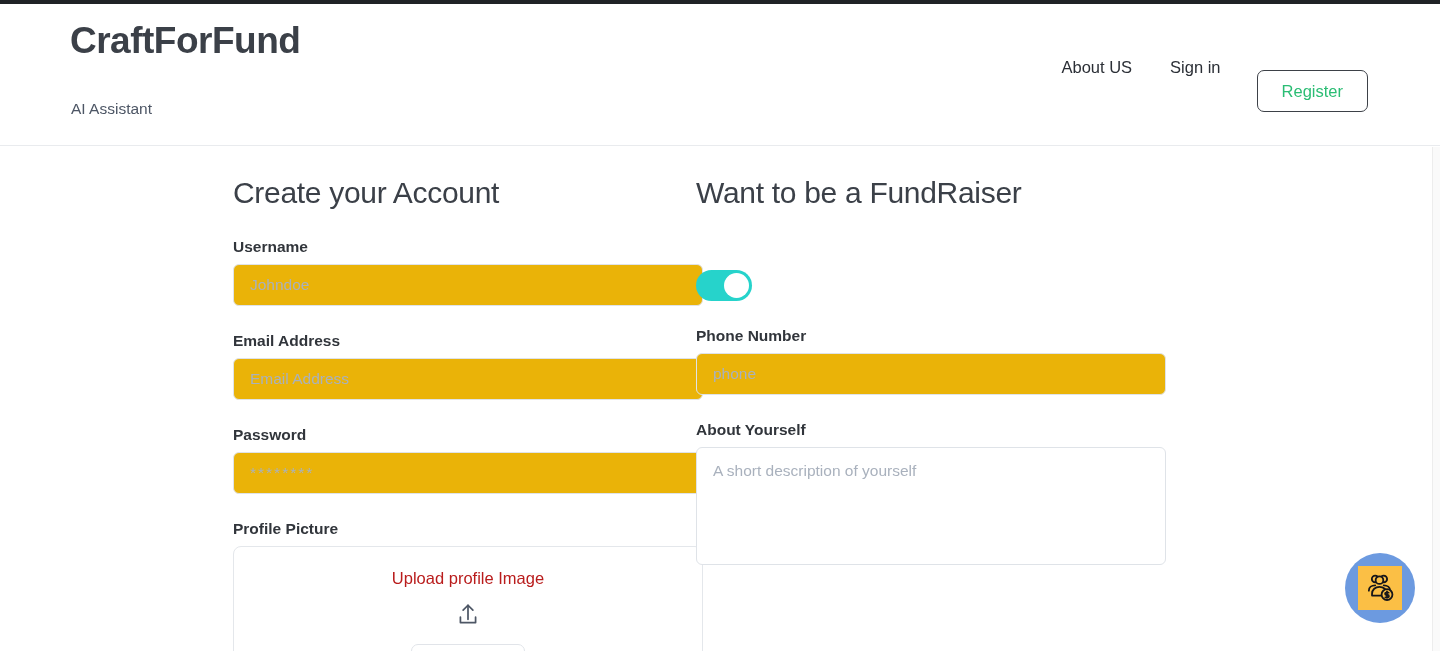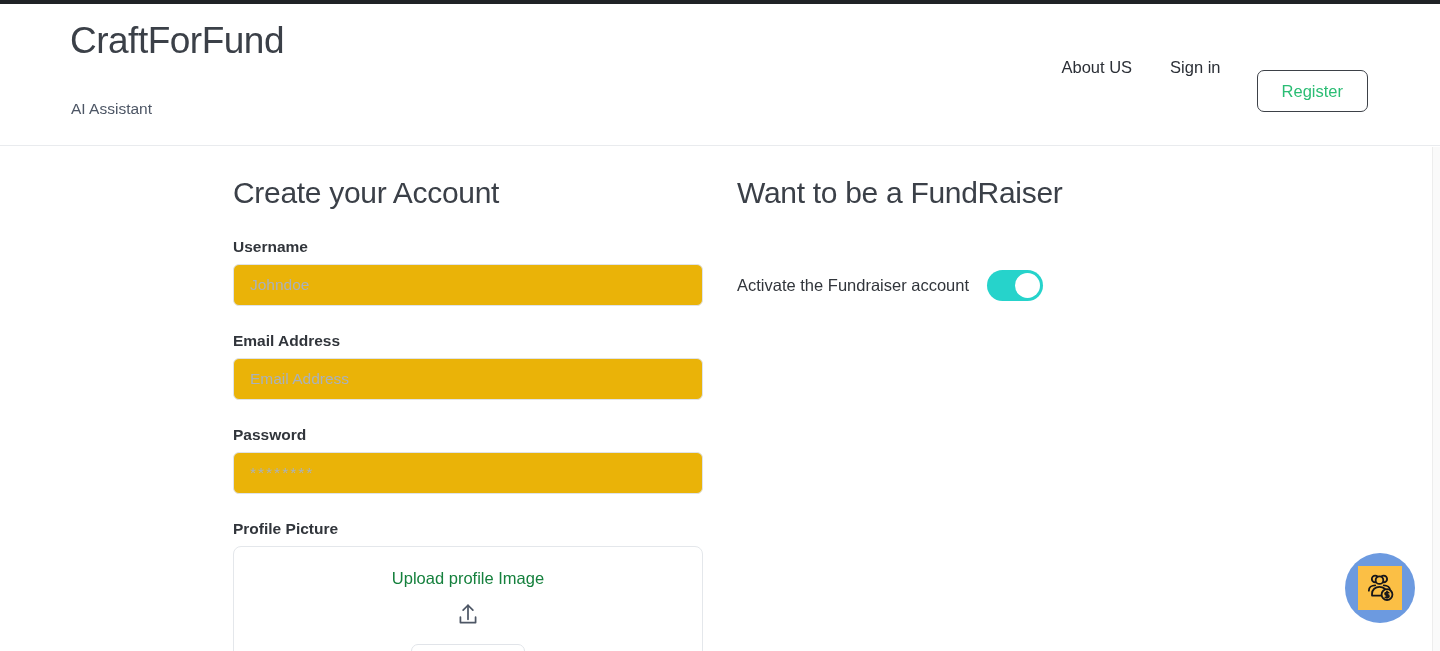--- a/index.html
+++ b/index.html
@@ -34,21 +34,21 @@
     height: 142px;
     background: #ffffff;
     border-bottom: 1px solid #e9ebee;
   }
 
   .brand {
     position: absolute;
     left: 70px;
     top: 14px;
     font-size: 37px;
-    font-weight: normal;
+    font-weight: bold;
     letter-spacing: -0.5px;
     color: #3b4048;
     line-height: 1.25;
     white-space: nowrap;
   }
 
   .ai-assistant {
     position: absolute;
     left: 71px;
     top: 96px;
@@ -98,21 +98,21 @@
     top: 147px; left: 0;
     width: 1440px;
     height: 504px;
   }
 
   .col {
     position: absolute;
     top: 0;
   }
   .col-left  { left: 233px; width: 470px; }
-  .col-right { left: 737px; width: 470px; }
+  .col-right { left: 696px; width: 470px; }
 
   .section-title {
     font-size: 30px;
     font-weight: normal;
     color: #3b4048;
     letter-spacing: -0.3px;
     margin-top: 27px;
     line-height: 1.25;
     white-space: nowrap;
   }
@@ -200,21 +200,21 @@
     border-radius: 8px;
     background: #ffffff;
     display: flex;
     flex-direction: column;
     align-items: center;
     padding-top: 22px;
     overflow: hidden;
   }
   .upload-text {
     font-size: 16.5px;
-    color: #15803d;
+    color: #b91c1c;
     white-space: nowrap;
   }
   .upload-icon {
     margin-top: 14px;
     line-height: 0;
   }
   .browser-btn {
     margin-top: 16px;
     border: 1px solid #e1e4e9;
     border-radius: 7px;
@@ -318,27 +318,34 @@
       </div>
     </div>
 
   </div>
 
   <div class="col col-right">
 
     <div class="section-title">Want to be a FundRaiser</div>
 
     <div class="toggle-row">
-      <span class="toggle-label">Activate the Fundraiser account</span>
       <div class="toggle">
         <div class="knob"></div>
       </div>
     </div>
 
-
+    <div class="field">
+      <label class="field-label">Phone Number</label>
+      <input class="text-input" type="tel" placeholder="phone" style="">
+    </div>
+
+    <div class="field">
+      <label class="field-label">About Yourself</label>
+      <textarea class="textarea" placeholder="A short description of yourself" style=""></textarea>
+    </div>
 
   </div>
 
 </div>
 
 <div class="scrollbar-track"></div>
 
 <button class="chat-fab">
   <span class="fab-square">
     <svg width="34" height="34" viewBox="0 0 32 32" fill="none" stroke="#16161a" stroke-width="1.7" stroke-linecap="round" stroke-linejoin="round">

